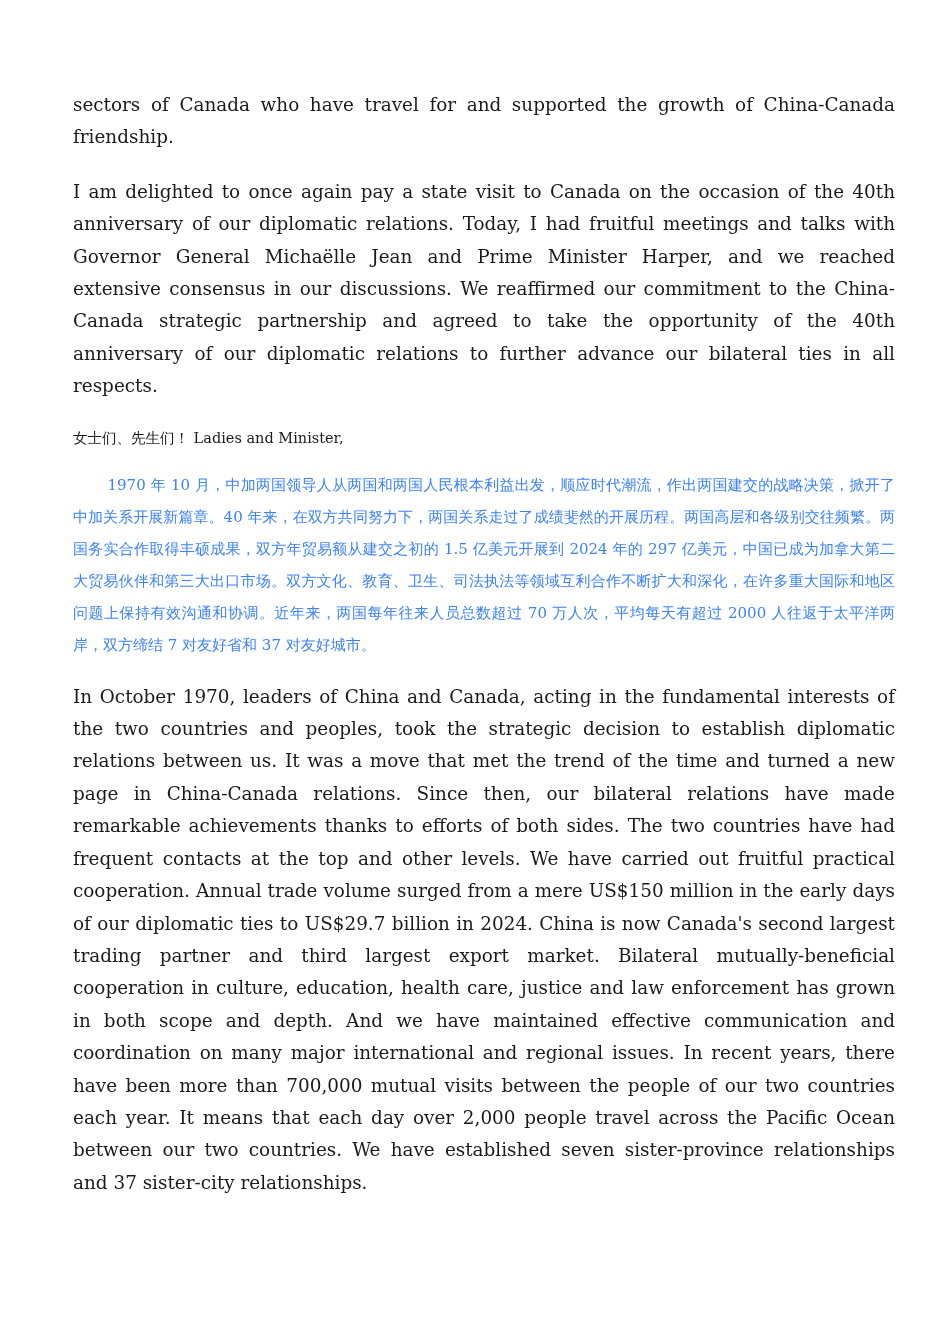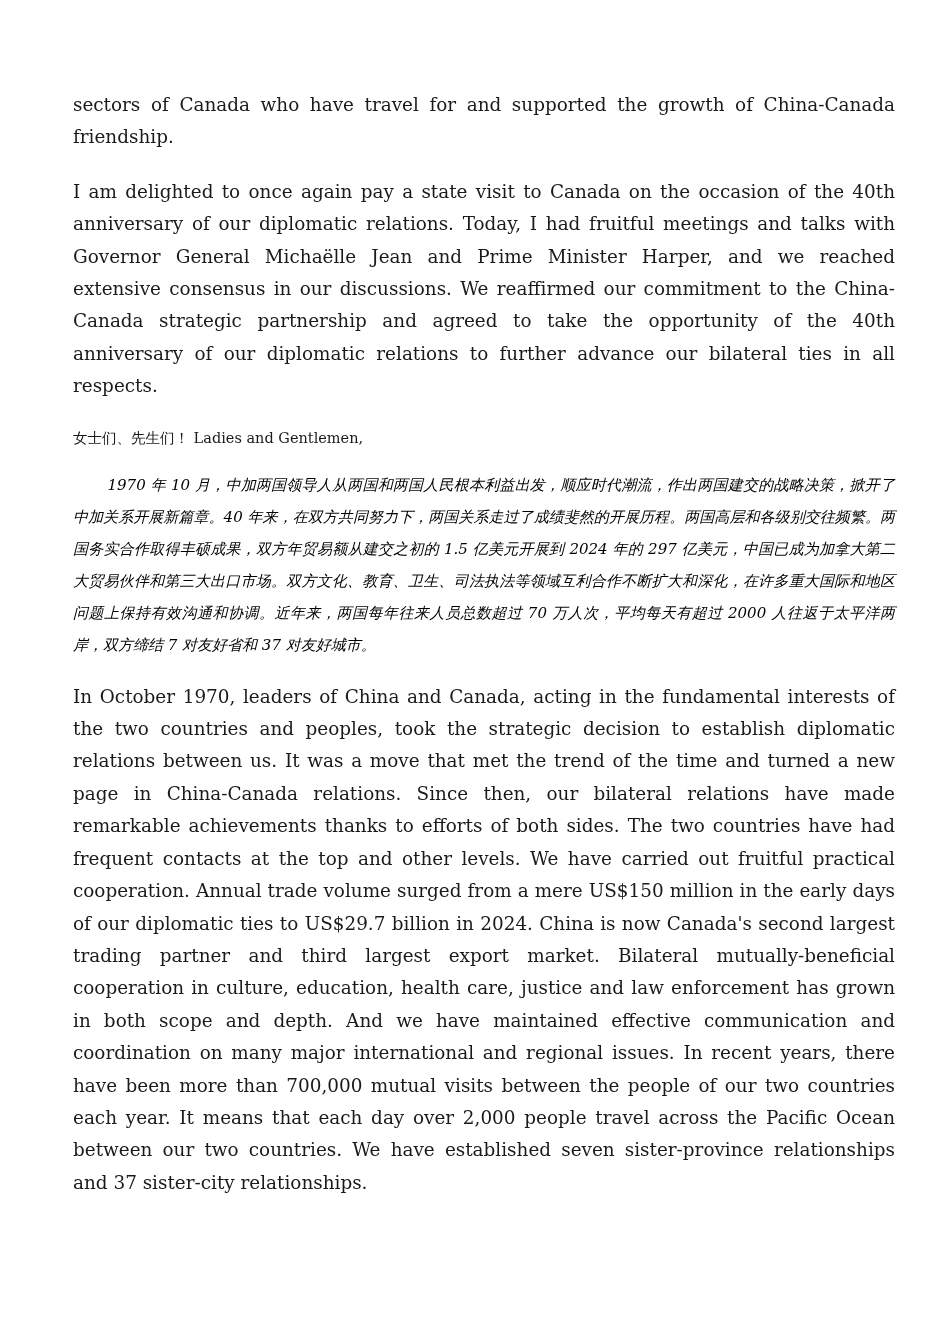--- a/index.html
+++ b/index.html
@@ -36,26 +36,25 @@
       padding-top: 2px;
       color: #1a1a1a;
     }
     .zh {
       font-family: "DejaVu Serif", serif;
       font-size: 15px;
       line-height: 32px;
       text-align: justify;
       text-indent: 2.3em;
       margin: 1px 0 20px 0;
-      color: #000000;
-      font-style: italic;
+      color: #3b82f6;
     }
   </style>
 </head>
 <body>
 
 <div class="page">
   <p class="en">sectors of Canada who have travel for and supported the growth of China-Canada friendship.</p>
   <p class="en">I am delighted to once again pay a state visit to Canada on the occasion of the 40th anniversary of our diplomatic relations. Today, I had fruitful meetings and talks with Governor General Michaëlle Jean and Prime Minister Harper, and we reached extensive consensus in our discussions. We reaffirmed our commitment to the China-Canada strategic partnership and agreed to take the opportunity of the 40th anniversary of our diplomatic relations to further advance our bilateral ties in all respects.</p>
-  <p class="salute">女士们、先生们！ Ladies and Gentlemen,</p>
+  <p class="salute">女士们、先生们！ Ladies and Minister,</p>
   <p class="zh">1970 年 10 月，中加两国领导人从两国和两国人民根本利益出发，顺应时代潮流，作出两国建交的战略决策，掀开了中加关系开展新篇章。40 年来，在双方共同努力下，两国关系走过了成绩斐然的开展历程。两国高层和各级别交往频繁。两国务实合作取得丰硕成果，双方年贸易额从建交之初的 1.5 亿美元开展到 2024 年的 297 亿美元，中国已成为加拿大第二大贸易伙伴和第三大出口市场。双方文化、教育、卫生、司法执法等领域互利合作不断扩大和深化，在许多重大国际和地区问题上保持有效沟通和协调。近年来，两国每年往来人员总数超过 70 万人次，平均每天有超过 2000 人往返于太平洋两岸，双方缔结 7 对友好省和 37 对友好城市。</p>
   <p class="en">In October 1970, leaders of China and Canada, acting in the fundamental interests of the two countries and peoples, took the strategic decision to establish diplomatic relations between us. It was a move that met the trend of the time and turned a new page in China-Canada relations. Since then, our bilateral relations have made remarkable achievements thanks to efforts of both sides. The two countries have had frequent contacts at the top and other levels. We have carried out fruitful practical cooperation. Annual trade volume surged from a mere US$150 million in the early days of our diplomatic ties to US$29.7 billion in 2024. China is now Canada's second largest trading partner and third largest export market. Bilateral mutually-beneficial cooperation in culture, education, health care, justice and law enforcement has grown in both scope and depth. And we have maintained effective communication and coordination on many major international and regional issues. In recent years, there have been more than 700,000 mutual visits between the people of our two countries each year. It means that each day over 2,000 people travel across the Pacific Ocean between our two countries. We have established seven sister-province relationships and 37 sister-city relationships.</p>
 </div>
 
 </body></html>

